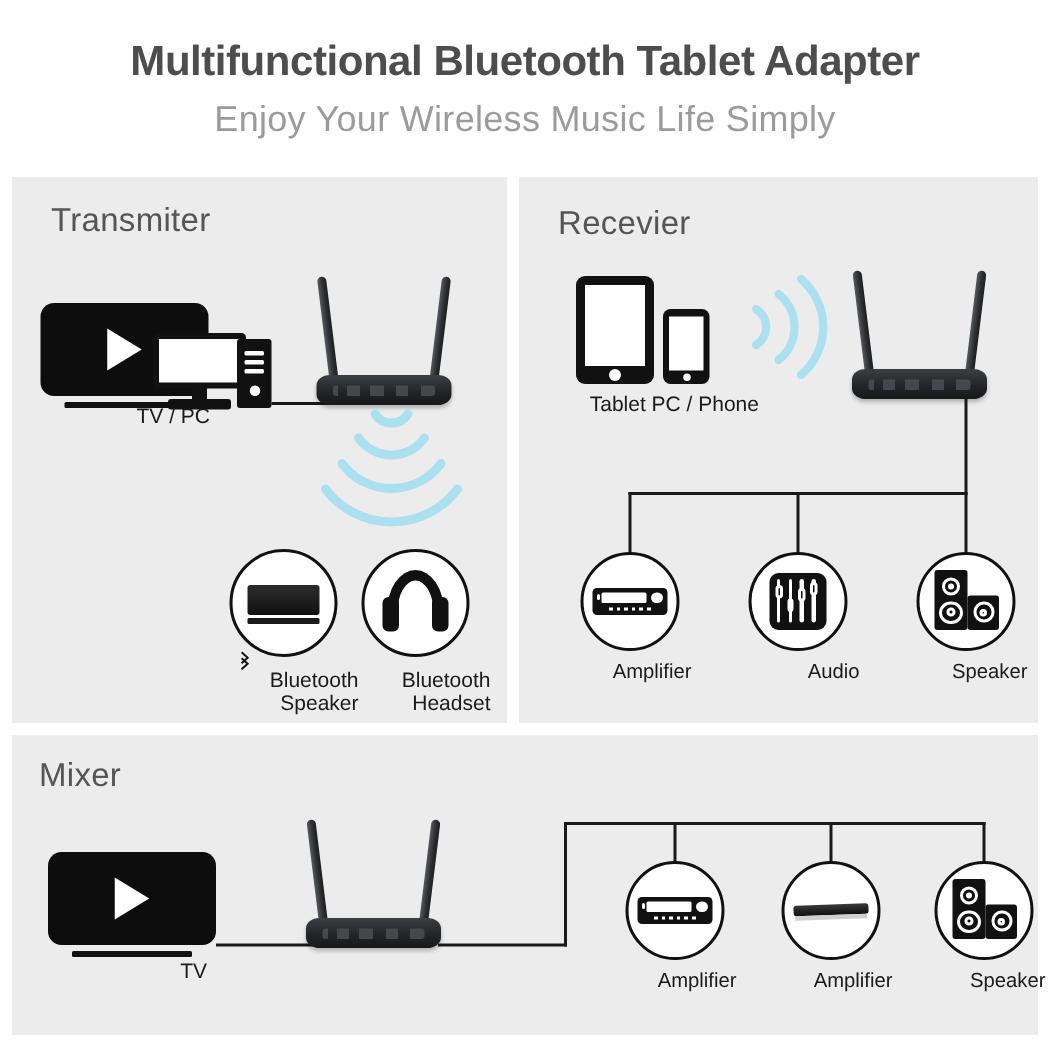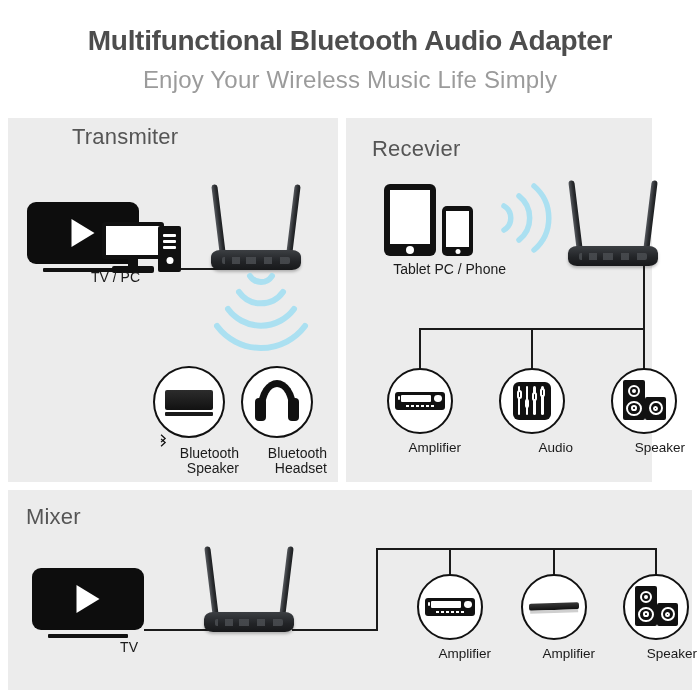--- a/index.html
+++ b/index.html
@@ -18,21 +18,21 @@
     font-size:28px;font-weight:bold;color:#4d4d4d;letter-spacing:-0.3px;
   }
   .subtitle{
     position:absolute;left:0;top:66px;width:700px;text-align:center;
     font-size:24px;font-weight:300;color:#9b9b9b;letter-spacing:0.2px;
   }
 
   
   .panel{position:absolute;background:#ececec;}
   #panel-transmitter{left:8px;top:118px;width:330px;height:364px;}
-  #panel-receiver{left:346px;top:118px;width:306px;height:364px;}
+  #panel-receiver{left:346px;top:118px;width:346px;height:364px;}
   #panel-bypass{left:8px;top:490px;width:684px;height:200px;}
 
   .panel-title{
     position:absolute;font-size:22px;font-weight:400;color:#555555;
     letter-spacing:0.2px;white-space:nowrap;
   }
 
   .caption{
     position:absolute;text-align:right;color:#1a1a1a;
     font-size:14px;line-height:15px;white-space:pre-line;
@@ -174,27 +174,27 @@
   .wire{position:absolute;background:#1a1a1a;}
   .wire.h{height:2px;}
   .wire.v{width:2px;}
 </style>
 </head>
 <body>
 
 <div id="root">
 
   <div class="header">
-    <div class="title">Multifunctional Bluetooth Audio Adapter</div>
+    <div class="title">Multifunctional Bluetooth Tablet Adapter</div>
     <div class="subtitle">Enjoy Your Wireless Music Life Simply</div>
   </div>
 
   <div class="panel" id="panel-transmitter">
 
-    <div class="panel-title" style="left:26px;top:6px;margin-left:38px;">Transmiter</div>
+    <div class="panel-title" style="left:26px;top:16px;">Transmiter</div>
 
     <div class="tv" style="left:19px;top:84px;width:112px;height:62px;">
       <div class="tv-screen"></div>
       <div class="tv-play" style="border-width:14px 0 14px 23px;border-color:transparent transparent transparent #fff;"></div>
       <div class="tv-stand" style="top:66px;"></div>
     </div>
 
     <div class="monitor" style="left:94px;top:104px;width:62px;height:50px;">
       <div class="mon-screen"></div>
       <div class="mon-neck"></div>

